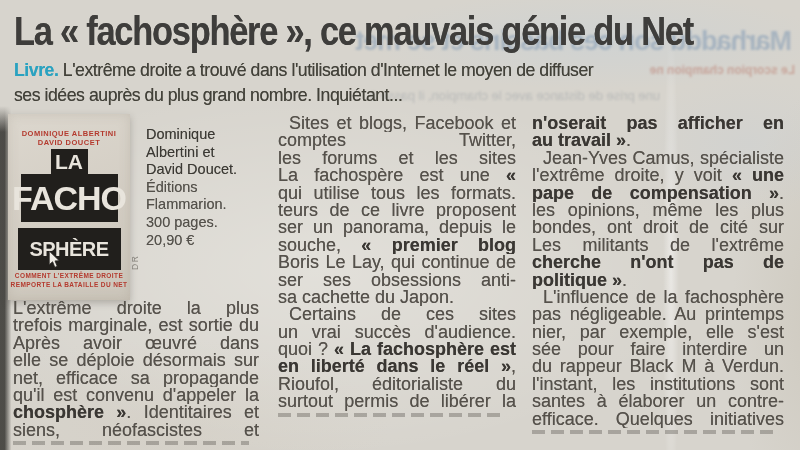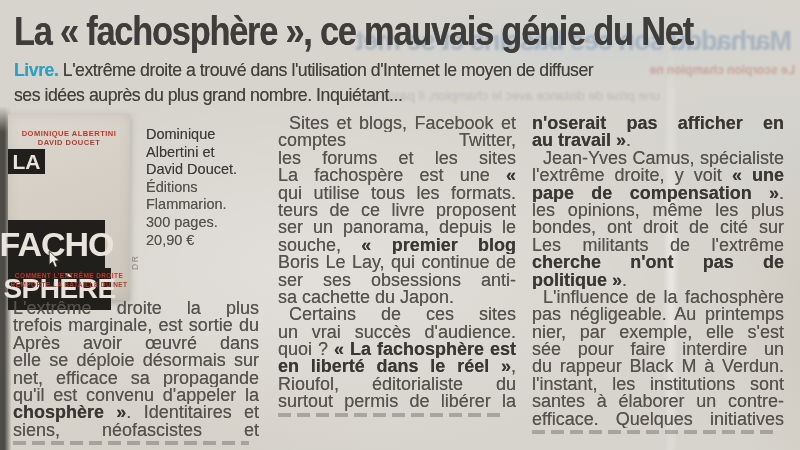--- a/index.html
+++ b/index.html
@@ -54,28 +54,28 @@
     position:absolute; left:8px; top:114px; width:122px; height:186px;
     background:linear-gradient(160deg,#dcd7ce,#ccc6bb);
     box-shadow:0 3px 7px rgba(60,55,45,.28), inset 0 0 12px rgba(120,110,95,.18);
   }
   .cover-authors{
     position:absolute; top:15px; left:0; right:0; text-align:center;
     font-size:7.5px; font-weight:bold; letter-spacing:.5px; line-height:9px;
     color:#b43a2e; filter:blur(.3px);
   }
   .cover-stack{position:absolute; top:35px; left:0; right:0;
-    display:flex; flex-direction:column; align-items:flex-start;}
+    display:flex; flex-direction:column; align-items:center;}
   .blk{
     background:#211f1c; color:#e8e4dc; display:flex; align-items:center; justify-content:center;
     font-weight:bold; filter:blur(.2px);
   }
   .blk-la{width:37px; height:25px; font-size:21px;}
-  .blk-facho{width:97px; height:48px; font-size:34px; letter-spacing:-1px;margin-top:46px;}
-  .blk-sphere{width:103px; height:42px; font-size:28px; letter-spacing:-.5px;}
+  .blk-facho{width:97px; height:48px; font-size:34px; letter-spacing:-1px;}
+  .blk-sphere{width:103px; height:42px; font-size:20px; letter-spacing:-.5px;margin-top:6px;}
   .cursor{position:absolute; left:40px; top:137px;}
   .cover-tagline{
     position:absolute; top:157px; left:0; right:0; text-align:center;
     font-size:6.5px; font-weight:bold; letter-spacing:.4px; line-height:9px;
     color:#b43a2e; filter:blur(.4px);
   }
   
   .credit{
     position:absolute; left:130px; top:246px; height:24px;
     writing-mode:vertical-rl; transform:rotate(180deg);

